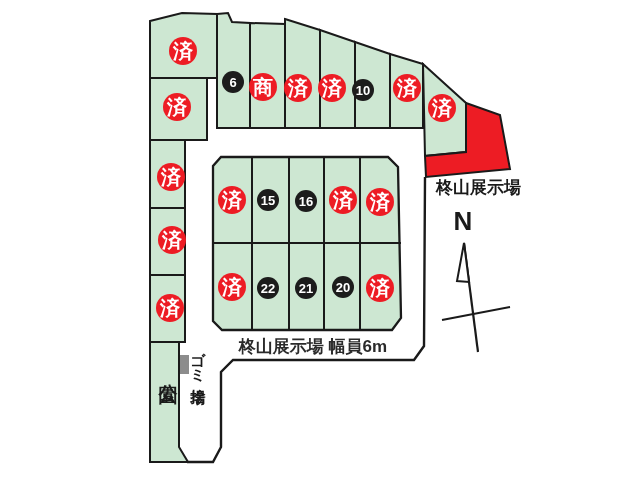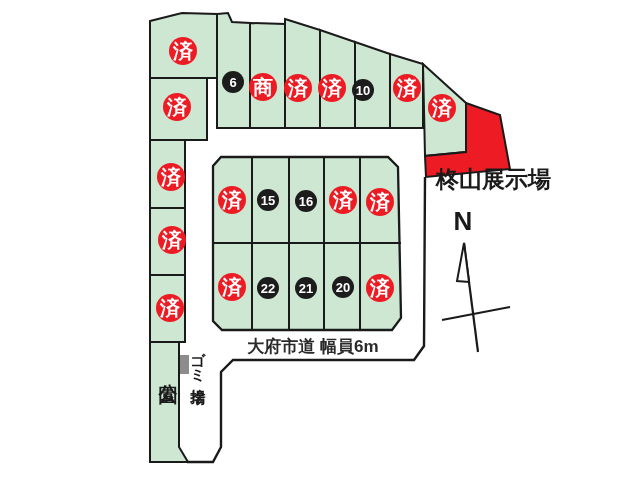--- a/index.html
+++ b/index.html
@@ -17,21 +17,21 @@
   .avail-circle{fill:#1c1c1c;}
   .marker-text{fill:#ffffff;font-weight:bold;text-anchor:middle;
     font-family:"Liberation Sans", sans-serif;}
   .sold-text{font-size:20px;}
   .avail-text{font-size:13px;}
   .graybox{fill:#8c8c8c;stroke:none;}
   .compassline{stroke:#1a1a1a;stroke-width:2.2;fill:none;}
   .compasshead{fill:#ffffff;stroke:#1a1a1a;stroke-width:2;}
   .lbl{position:absolute;color:#1a1a1a;font-weight:bold;white-space:nowrap;}
   .lbl-road{left:233px;top:335px;width:160px;text-align:center;font-size:17px;color:#2a2a2a;}
-  .lbl-exhibition{left:436px;top:164px;font-size:23px;}
+  .lbl-exhibition{left:436px;top:176px;font-size:17px;}
   .lbl-north{left:449px;top:206px;width:28px;text-align:center;font-size:26px;}
   .lbl-vert{writing-mode:vertical-rl;text-orientation:upright;}
   .lbl-park{left:155px;top:369px;font-size:19px;letter-spacing:2px;}
   .lbl-garbage{left:188px;top:341px;font-size:15px;letter-spacing:1px;}
 </style>
 </head>
 <body>
 
 <div class="stage">
   <svg width="640" height="480" viewBox="0 0 640 480">
@@ -153,18 +153,18 @@
     <g>
       <circle class="sold-circle" cx="380" cy="288" r="14"></circle>
       <text class="marker-text sold-text" x="380" y="295">済</text>
     </g>
     <g>
       <circle class="sold-circle" cx="170" cy="308" r="14"></circle>
       <text class="marker-text sold-text" x="170" y="315">済</text>
     </g>
   </svg>
 
-  <div class="lbl lbl-road">大府市道 幅員6m</div>
+  <div class="lbl lbl-road">柊山展示場 幅員6m</div>
   <div class="lbl lbl-exhibition">柊山展示場</div>
   <div class="lbl lbl-north">N</div>
   <div class="lbl lbl-vert lbl-park">公園</div>
   <div class="lbl lbl-vert lbl-garbage">ゴミ捨場</div>
 </div>
 
 </body></html>

